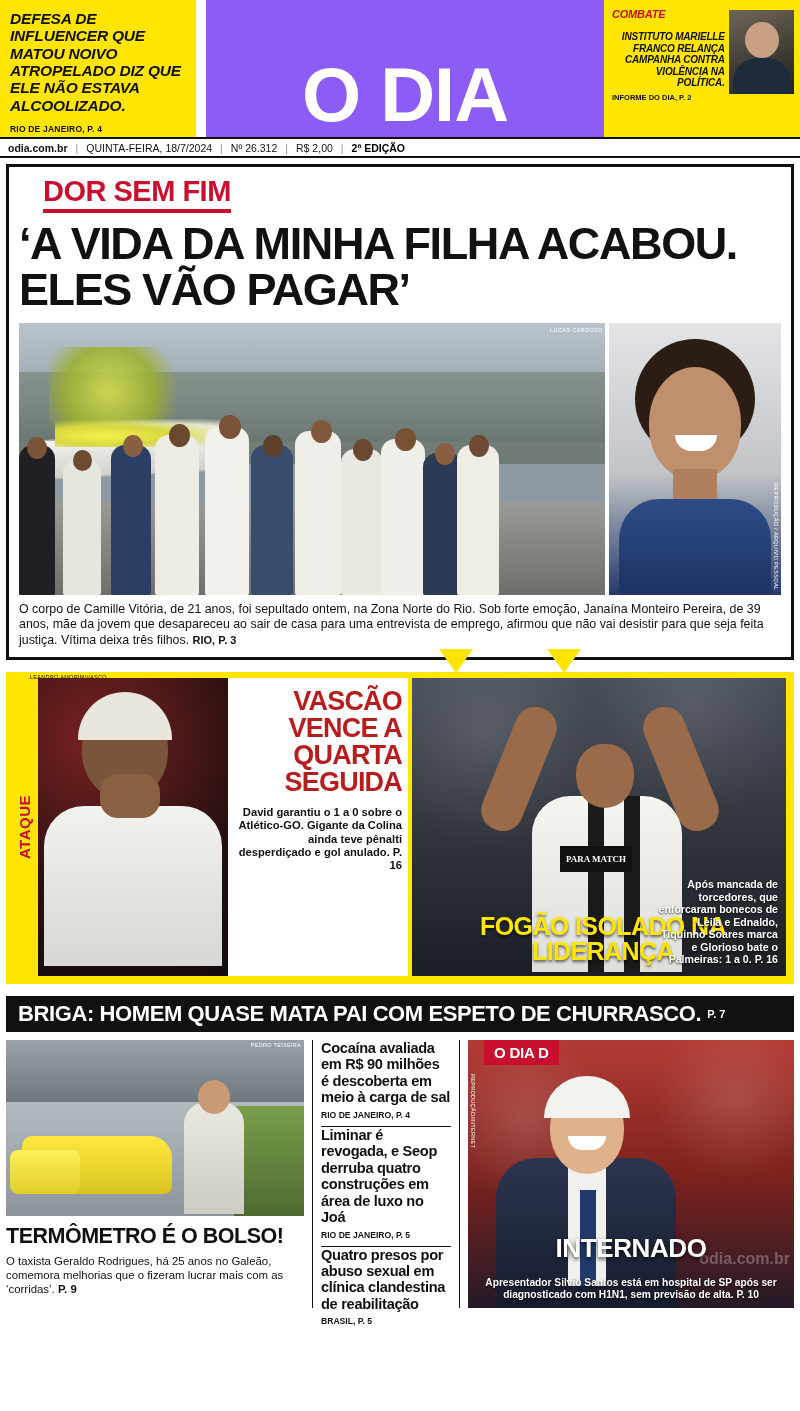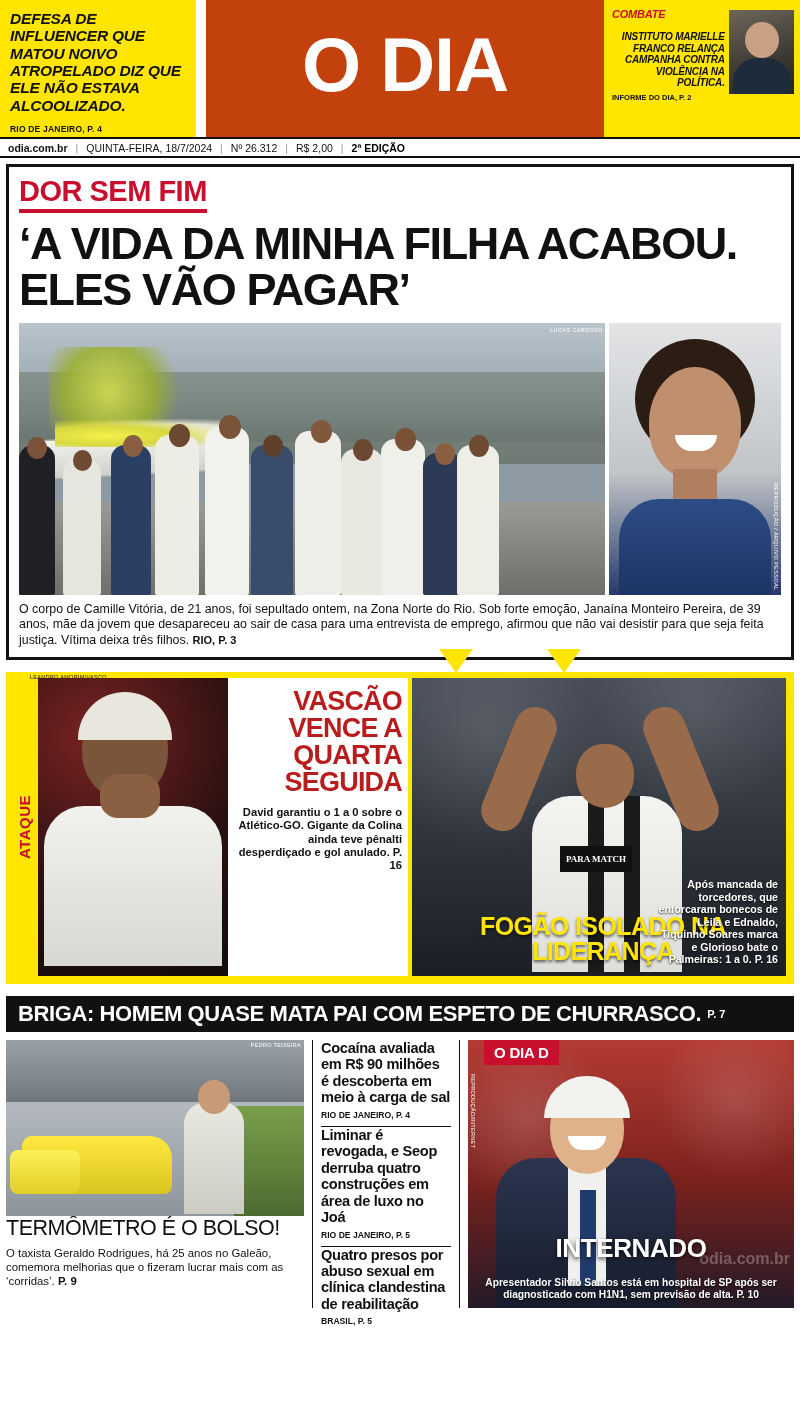--- a/index.html
+++ b/index.html
@@ -36,24 +36,24 @@
   }
   .mh-left .ref {
     font-size: 8.5px;
     font-weight: bold;
     color: #111;
     margin-top: 10px;
     letter-spacing: 0.2px;
   }
   .mh-center {
     flex: 1;
-    background: #c2410c;
+    background: #8b5cf6;
     position: relative;
     display: flex;
-    align-items: center;
+    align-items: flex-end;
     justify-content: center;
     margin-left: 10px;
   }
   .mh-center .logo {
     font-size: 76px;
     font-weight: bold;
     color: #ffffff;
     letter-spacing: -1px;
     line-height: 1;
     font-family: "Liberation Sans", sans-serif;
@@ -138,20 +138,21 @@
     background:#fff;
   }
   .lead .kicker {
     display:inline-block;
     font-size: 29px;
     font-weight: bold;
     color: #C8102E;
     border-bottom: 4px solid #C8102E;
     letter-spacing: -0.5px;
     padding-bottom: 1px;
+    margin-left: 24px;
   }
   .lead h1 {
     font-size: 45px;
     font-weight: bold;
     line-height: 1.02;
     letter-spacing: -1.4px;
     margin-top: 8px;
     color: #111;
   }
   .lead .photos {
@@ -498,22 +499,23 @@
   .b-col1 .bphoto .manhead {
     position:absolute; left:192px; top:40px; width:32px; height:34px;
     border-radius:50%;
     background:#c89a76;
   }
   .b-col1 .bphoto .green {
     position:absolute; right:0; top:66px; width:70px; height:110px;
     background: linear-gradient(180deg,#7a9e4b 0%, #4d6b30 100%);
   }
   .b-col1 h3 {
+    margin-top: 8px;
     font-size: 21.5px;
-    font-weight: normal;
+    font-weight: bold;
     letter-spacing:-0.5px;
     color:#111;
   }
   .b-col1 .btext {
     margin-top: 5px;
     font-size: 11.4px;
     line-height:1.25;
     color:#111;
   }
   .b-col1 .btext .ref { font-weight:bold; }

